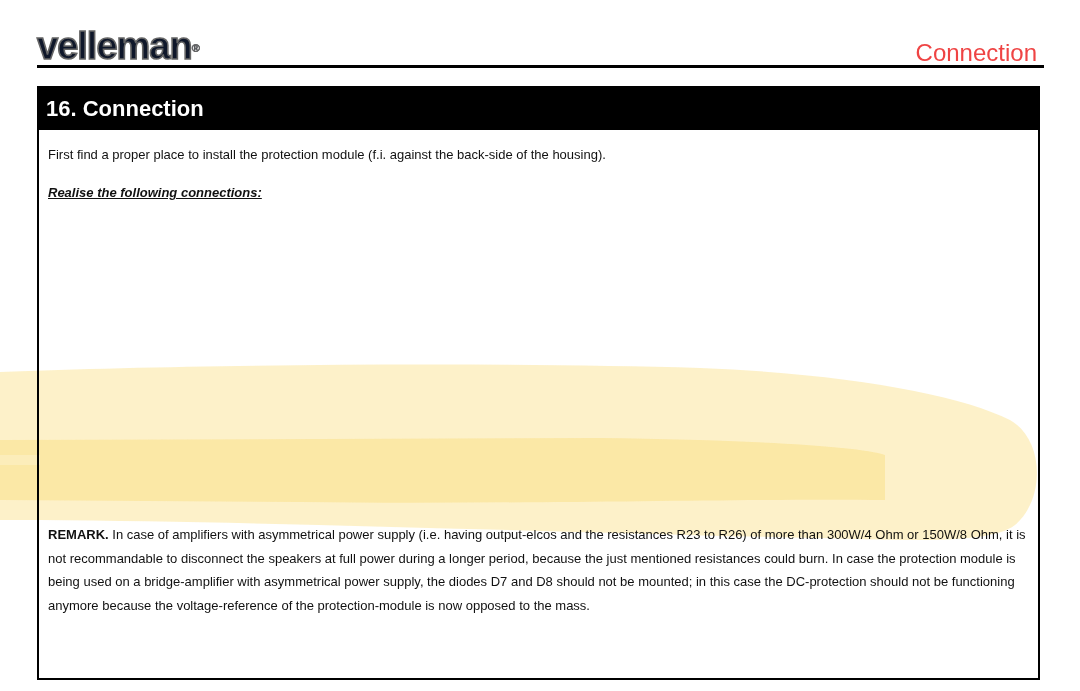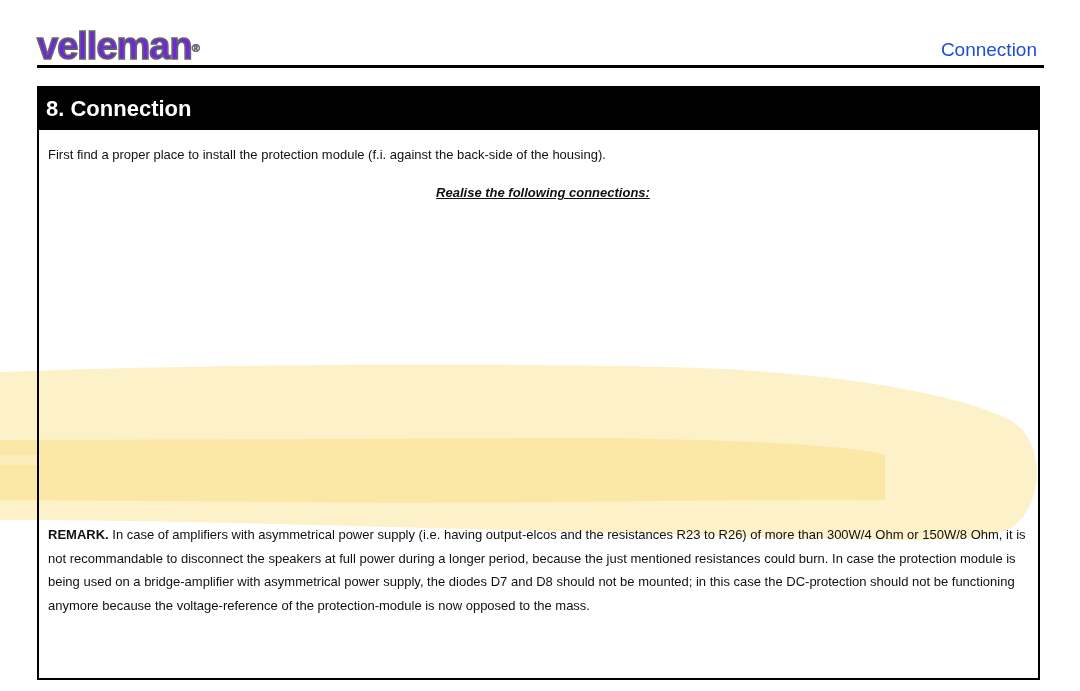--- a/index.html
+++ b/index.html
@@ -3,53 +3,53 @@
   <meta charset="utf-8">
   <style>
     html, body { margin: 0; padding: 0; }
     body {
       width: 1080px; height: 691px; background: #ffffff; position: relative; overflow: hidden;
       font-family: "Liberation Sans", sans-serif; color: #111;
     }
     .logo {
       position: absolute; left: 37px; top: 26px;
       font-family: "Liberation Sans", sans-serif; font-weight: bold; font-size: 38px;
-      letter-spacing: -1px; color: #6d28d9;
+      letter-spacing: -1px; color: #0f172a;
       -webkit-text-stroke: 1.6px #666; line-height: 40px;
     }
     .logo sup { font-size: 11px; -webkit-text-stroke: 0.6px #666; vertical-align: top; position: relative; top: 2px; }
     .header-right {
-      position: absolute; right: 43px; top: 39px; font-size: 19px; color: #1d4ed8;
+      position: absolute; right: 43px; top: 39px; font-size: 24px; color: #ef4444;
     }
     .header-rule { position: absolute; left: 37px; top: 65px; width: 1007px; height: 3px; background: #000; }
     .section {
       position: absolute; left: 37px; top: 86px; width: 1003px; height: 594px;
       border: 2px solid #000; box-sizing: border-box; border-top: none;
     }
     .section-title {
       background: #000; color: #fff; font-weight: bold; font-size: 22px;
       height: 44px; line-height: 46px; padding-left: 9px; margin: 0 -2px; 
     }
     .para { position: absolute; left: 9px; font-size: 13px; line-height: 23.5px; width: 990px; }
-    .hdr { font-weight: bold; font-style: italic; text-decoration: underline; text-align: center; }
+    .hdr { font-weight: bold; font-style: italic; text-decoration: underline; }
     .lbl { font-weight: bold; font-style: italic; }
     .remark-lbl { font-weight: bold; text-align: center; }
     .highlight {
       position: absolute; pointer-events: none; z-index: 5; mix-blend-mode: multiply;
     }
   </style>
 </head>
 <body>
 
 <div class="logo"><span>velleman</span><sup>®</sup></div>
 <div class="header-right">Connection</div>
 <div class="header-rule"></div>
 
 <div class="section">
-  <div class="section-title">8. Connection</div>
+  <div class="section-title">16. Connection</div>
 
   <div class="para" style="top:57px">First find a proper place to install the protection module (f.i. against the back-side of the housing).</div>
   <div class="para hdr" style="top:95px">Realise the following connections:</div>
 
 
 
   <div class="para" style="top:437px; width:995px">
     <span class="remark-lbl">REMARK.</span><span> In case of amplifiers with asymmetrical power supply (i.e. having output-elcos and the resistances R23 to R26) of more than 300W/4 Ohm or 150W/8 Ohm, it is not recommandable to disconnect the speakers at full power during a longer period, because the just mentioned resistances could burn. In case the protection module is being used on a bridge-amplifier with asymmetrical power supply, the diodes D7 and D8 should not be mounted; in this case the DC-protection should not be functioning anymore because the voltage-reference of the protection-module is now opposed to the mass.</span>
   </div>
 </div>

